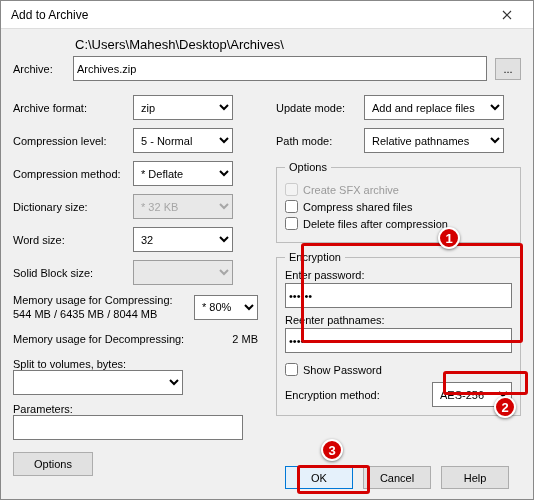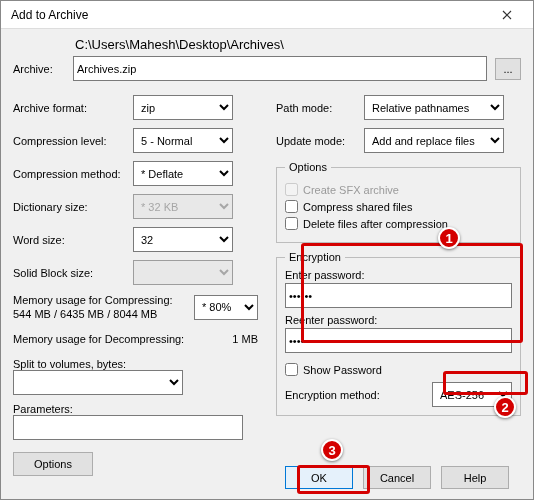--- a/index.html
+++ b/index.html
@@ -180,45 +180,45 @@
           <div class="subrow">
             <div class="lbl" style="flex:1">
               <span>Memory usage for Compressing:</span><br>
               <span>544 MB / 6435 MB / 8044 MB</span>
             </div>
             <select class="sel" style="width:64px"><option>* 80%</option></select>
           </div>
         </div>
         <div class="form-row">
           <label class="lbl" style="width:auto;flex:1">Memory usage for Decompressing:</label>
-          <span class="right-val">1 MB</span>
+          <span class="right-val">2 MB</span>
         </div>
         <div style="margin-top:4px">
           <label class="lbl">Split to volumes, bytes:</label><br>
           <select class="split-input"><option></option></select>
         </div>
         <div style="margin-top:8px">
           <label class="lbl">Parameters:</label><br>
           <input type="text" class="param-input" value="" style="">
         </div>
         <div style="margin-top:12px">
           <div class="opt-btn">
               <span>Options</span>
             </div>
         </div>
       </div>
 
       <div class="col col-right">
         <div class="form-row">
+          <label class="lbl">Update mode:</label>
+          <select><option>Add and replace files</option></select>
+        </div>
+        <div class="form-row">
           <label class="lbl">Path mode:</label>
           <select><option>Relative pathnames</option></select>
-        </div>
-        <div class="form-row">
-          <label class="lbl">Update mode:</label>
-          <select><option>Add and replace files</option></select>
         </div>
 
         <fieldset>
           <legend>Options</legend>
           <div class="chk-row disabled">
             <input type="checkbox" disabled="" style="">
             <span>Create SFX archive</span>
           </div>
           <div class="chk-row">
             <input type="checkbox" style="">
@@ -227,21 +227,21 @@
           <div class="chk-row">
             <input type="checkbox" style="">
             <span>Delete files after compression</span>
           </div>
         </fieldset>
 
         <fieldset class="enc-box">
           <legend>Encryption</legend>
           <label>Enter password:</label>
           <input type="password" class="enc-input" value="••••••" style="">
-          <label>Reenter password:</label>
+          <label>Reenter pathnames:</label>
           <input type="password" class="enc-input" value="••••••" style="">
           <div class="chk-row">
             <input type="checkbox" style="">
             <span>Show Password</span>
           </div>
           <div class="enc-method-row">
             <label class="lbl">Encryption method:</label>
             <select><option>AES-256</option></select>
           </div>
         </fieldset>

